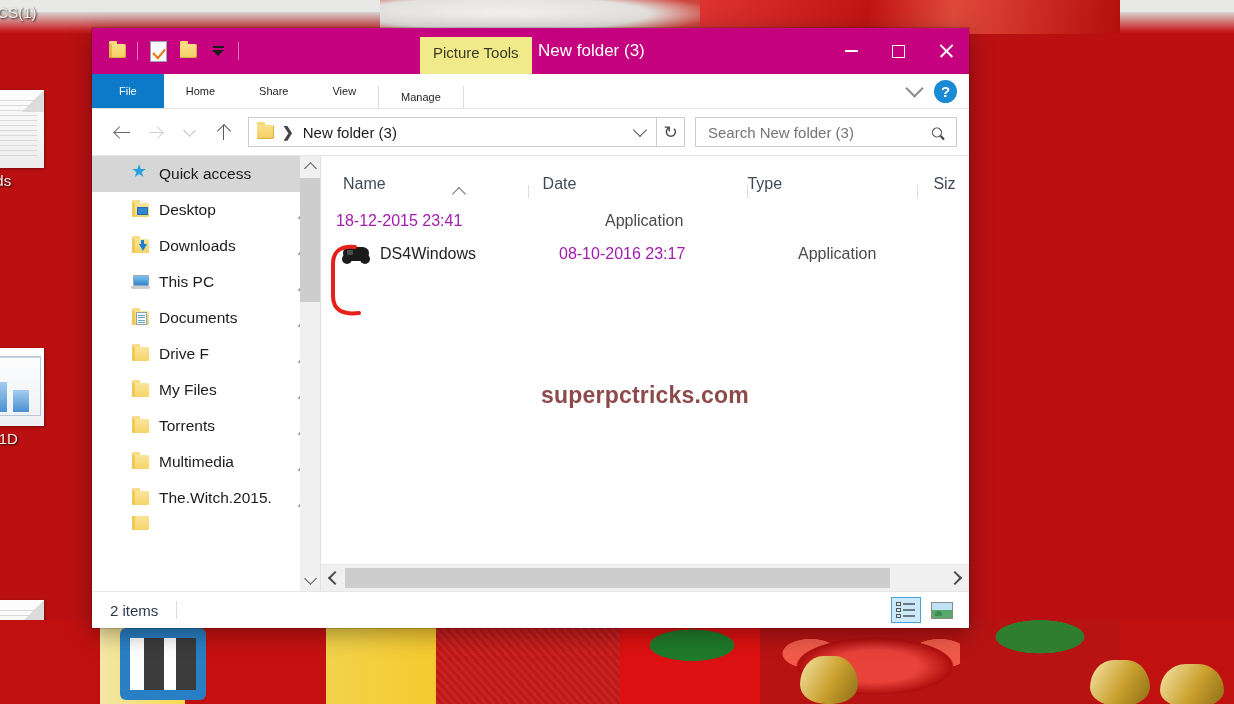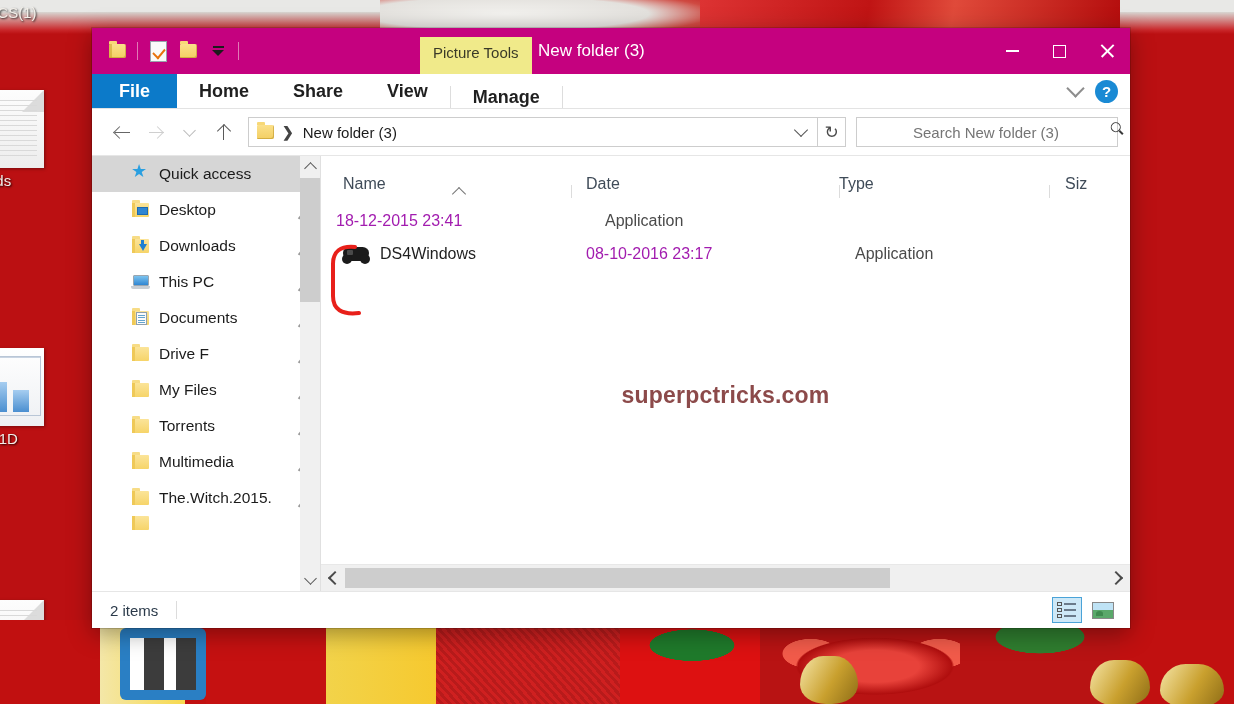--- a/index.html
+++ b/index.html
@@ -96,21 +96,21 @@
       linear-gradient(90deg,#c9d4e2 0 1px, transparent 1px 17px);
     border:1px solid #b9c6d6; }
   .bar1 { position:absolute; left:9px; bottom:14px; width:16px; height:30px;
     background:linear-gradient(#a6cdf0,#4b8fd0); }
   .bar2 { position:absolute; left:31px; bottom:14px; width:16px; height:22px;
     background:linear-gradient(#a6cdf0,#4b8fd0); }
 
   
   #explorer {
     position: absolute; left: 92px; top: 28px;
-    width: 1038px; height: 600px;
+    width: 877px; height: 600px;
     background: #fff;
     box-shadow: 0 0 0 1px rgba(0,0,0,.15), 0 6px 22px rgba(0,0,0,.35);
     display: flex; flex-direction: column;
     overflow: hidden;
   }
 
   
   .titlebar {
     height: 46px; background: #c5017f; position: relative;
     display: flex; align-items: center; flex-shrink: 0;
@@ -163,21 +163,21 @@
   }
   .wc-close:before { transform: rotate(45deg); }
   .wc-close:after { transform: rotate(-45deg); }
 
   
   .ribbon {
     height: 34px; background:#fff; display:flex; align-items:stretch;
     border-bottom: 1px solid #e3e3e3; flex-shrink:0; position: relative;
   }
   .rtab {
-    display:flex; align-items:center; padding: 0 22px; font-size: 18px; color:#1f1f1f;font-weight:bold;
+    display:flex; align-items:center; padding: 0 22px; font-size: 11px; color:#1f1f1f;
   }
   .rtab.file { background:#0c7ac9; color:#fff; padding: 0 27px; }
   .rtab.manage { border-left:1px solid #ddd; border-right:1px solid #ddd;margin-top:12px; }
   .ribbon-right { margin-left:auto; display:flex; align-items:center; padding-right: 12px; gap: 13px; }
   .chev-down {
     width:11px; height:11px; border-right:2px solid #8d8d8d; border-bottom:2px solid #8d8d8d;
     transform: rotate(45deg); margin-top:-5px;
   }
   .help-ico {
     width:23px;height:23px;border-radius:50%;background:#1a8ad4;color:#fff;
@@ -224,21 +224,20 @@
     width:28px;height:30px;border:1px solid #cdcdcd;border-left:none;display:flex;align-items:center;justify-content:center;
     font-size:17px;color:#4a4a4a; box-sizing:border-box;
   }
   .searchbox {
     width: 262px; height:30px; border:1px solid #cdcdcd; margin-left:10px; display:flex;align-items:center;
     padding: 0 8px 0 10px; box-sizing:border-box;
   }
   .searchbox input {
     border:none; outline:none; font-size:15px; color:#5d5d5d; flex:1; background:transparent;
     font-family:"Liberation Sans",sans-serif;
-    margin-left:44px;
   }
   .mag { width:15px;height:15px;position:relative;transform:rotate(-45deg); }
   .mag:before { content:"";position:absolute;left:0;top:0;width:10px;height:10px;border:1.8px solid #3a3a3a;border-radius:50%;box-sizing:border-box; }
   .mag:after { content:"";position:absolute;left:4.2px;top:10px;width:1.8px;height:5px;background:#3a3a3a; }
 
   
   .wbody { flex:1; display:flex; min-height:0; border-top:1px solid #e6e6e6; }
 
   
   .sidebar {

